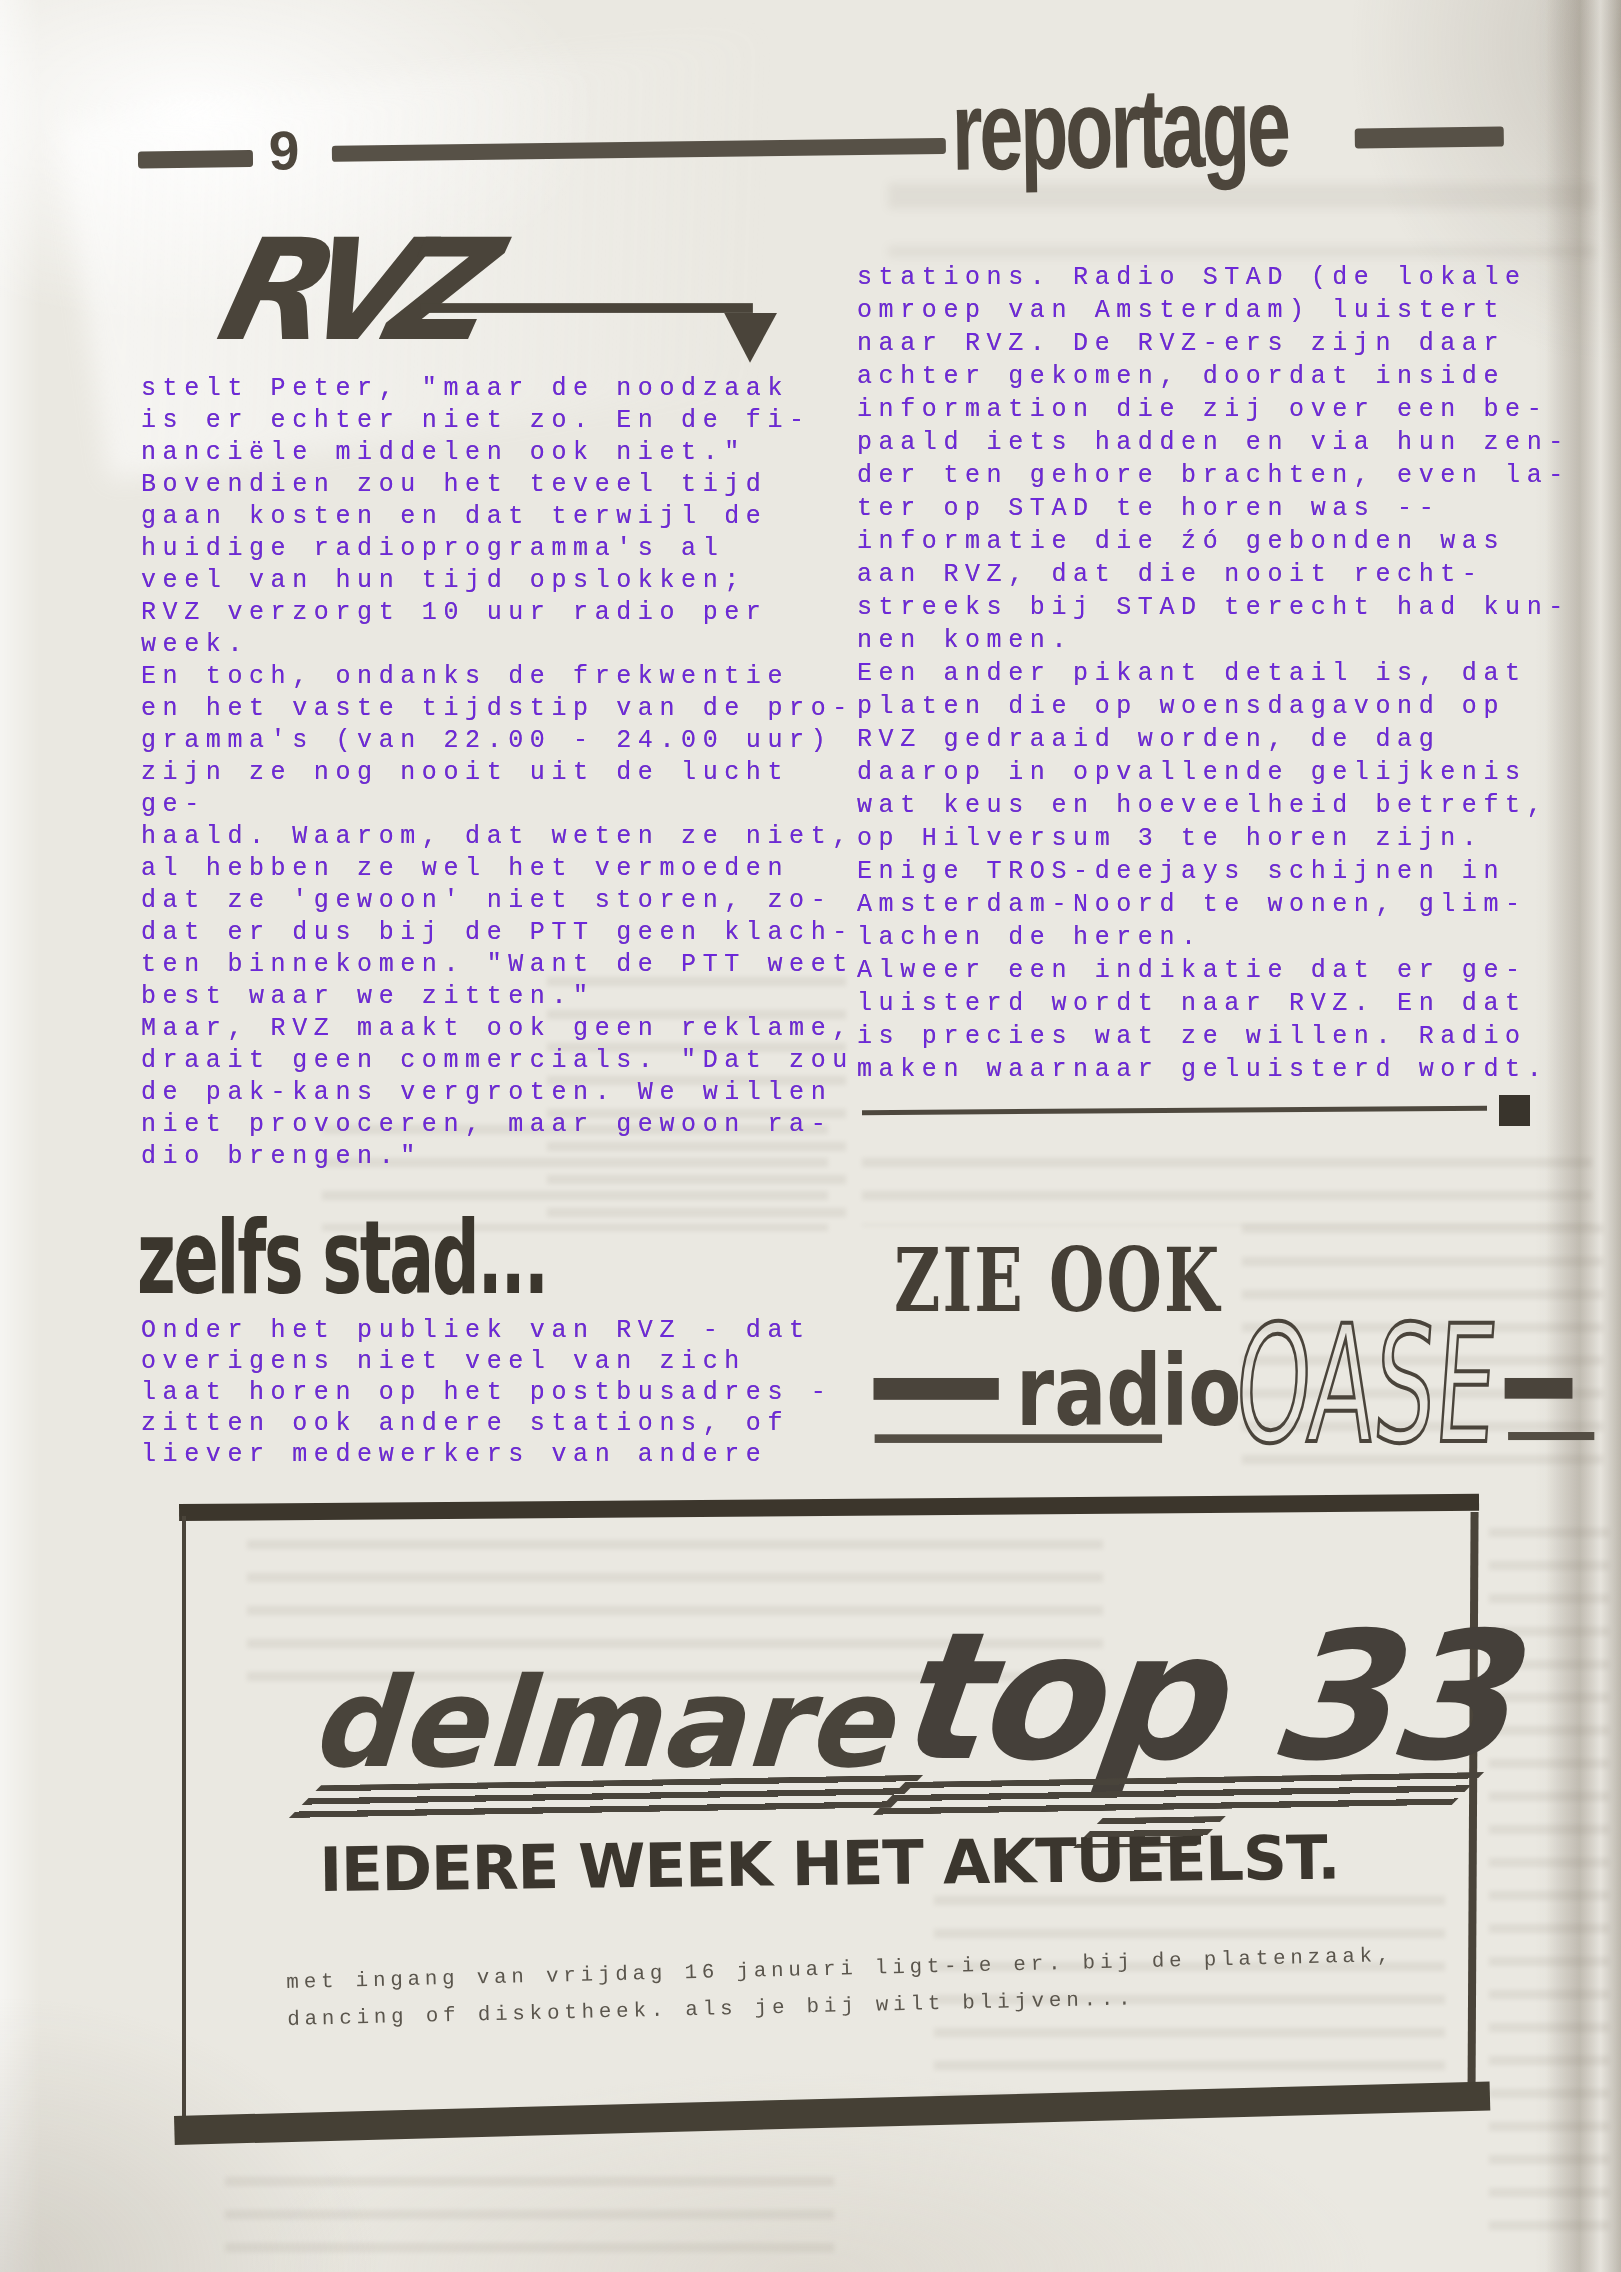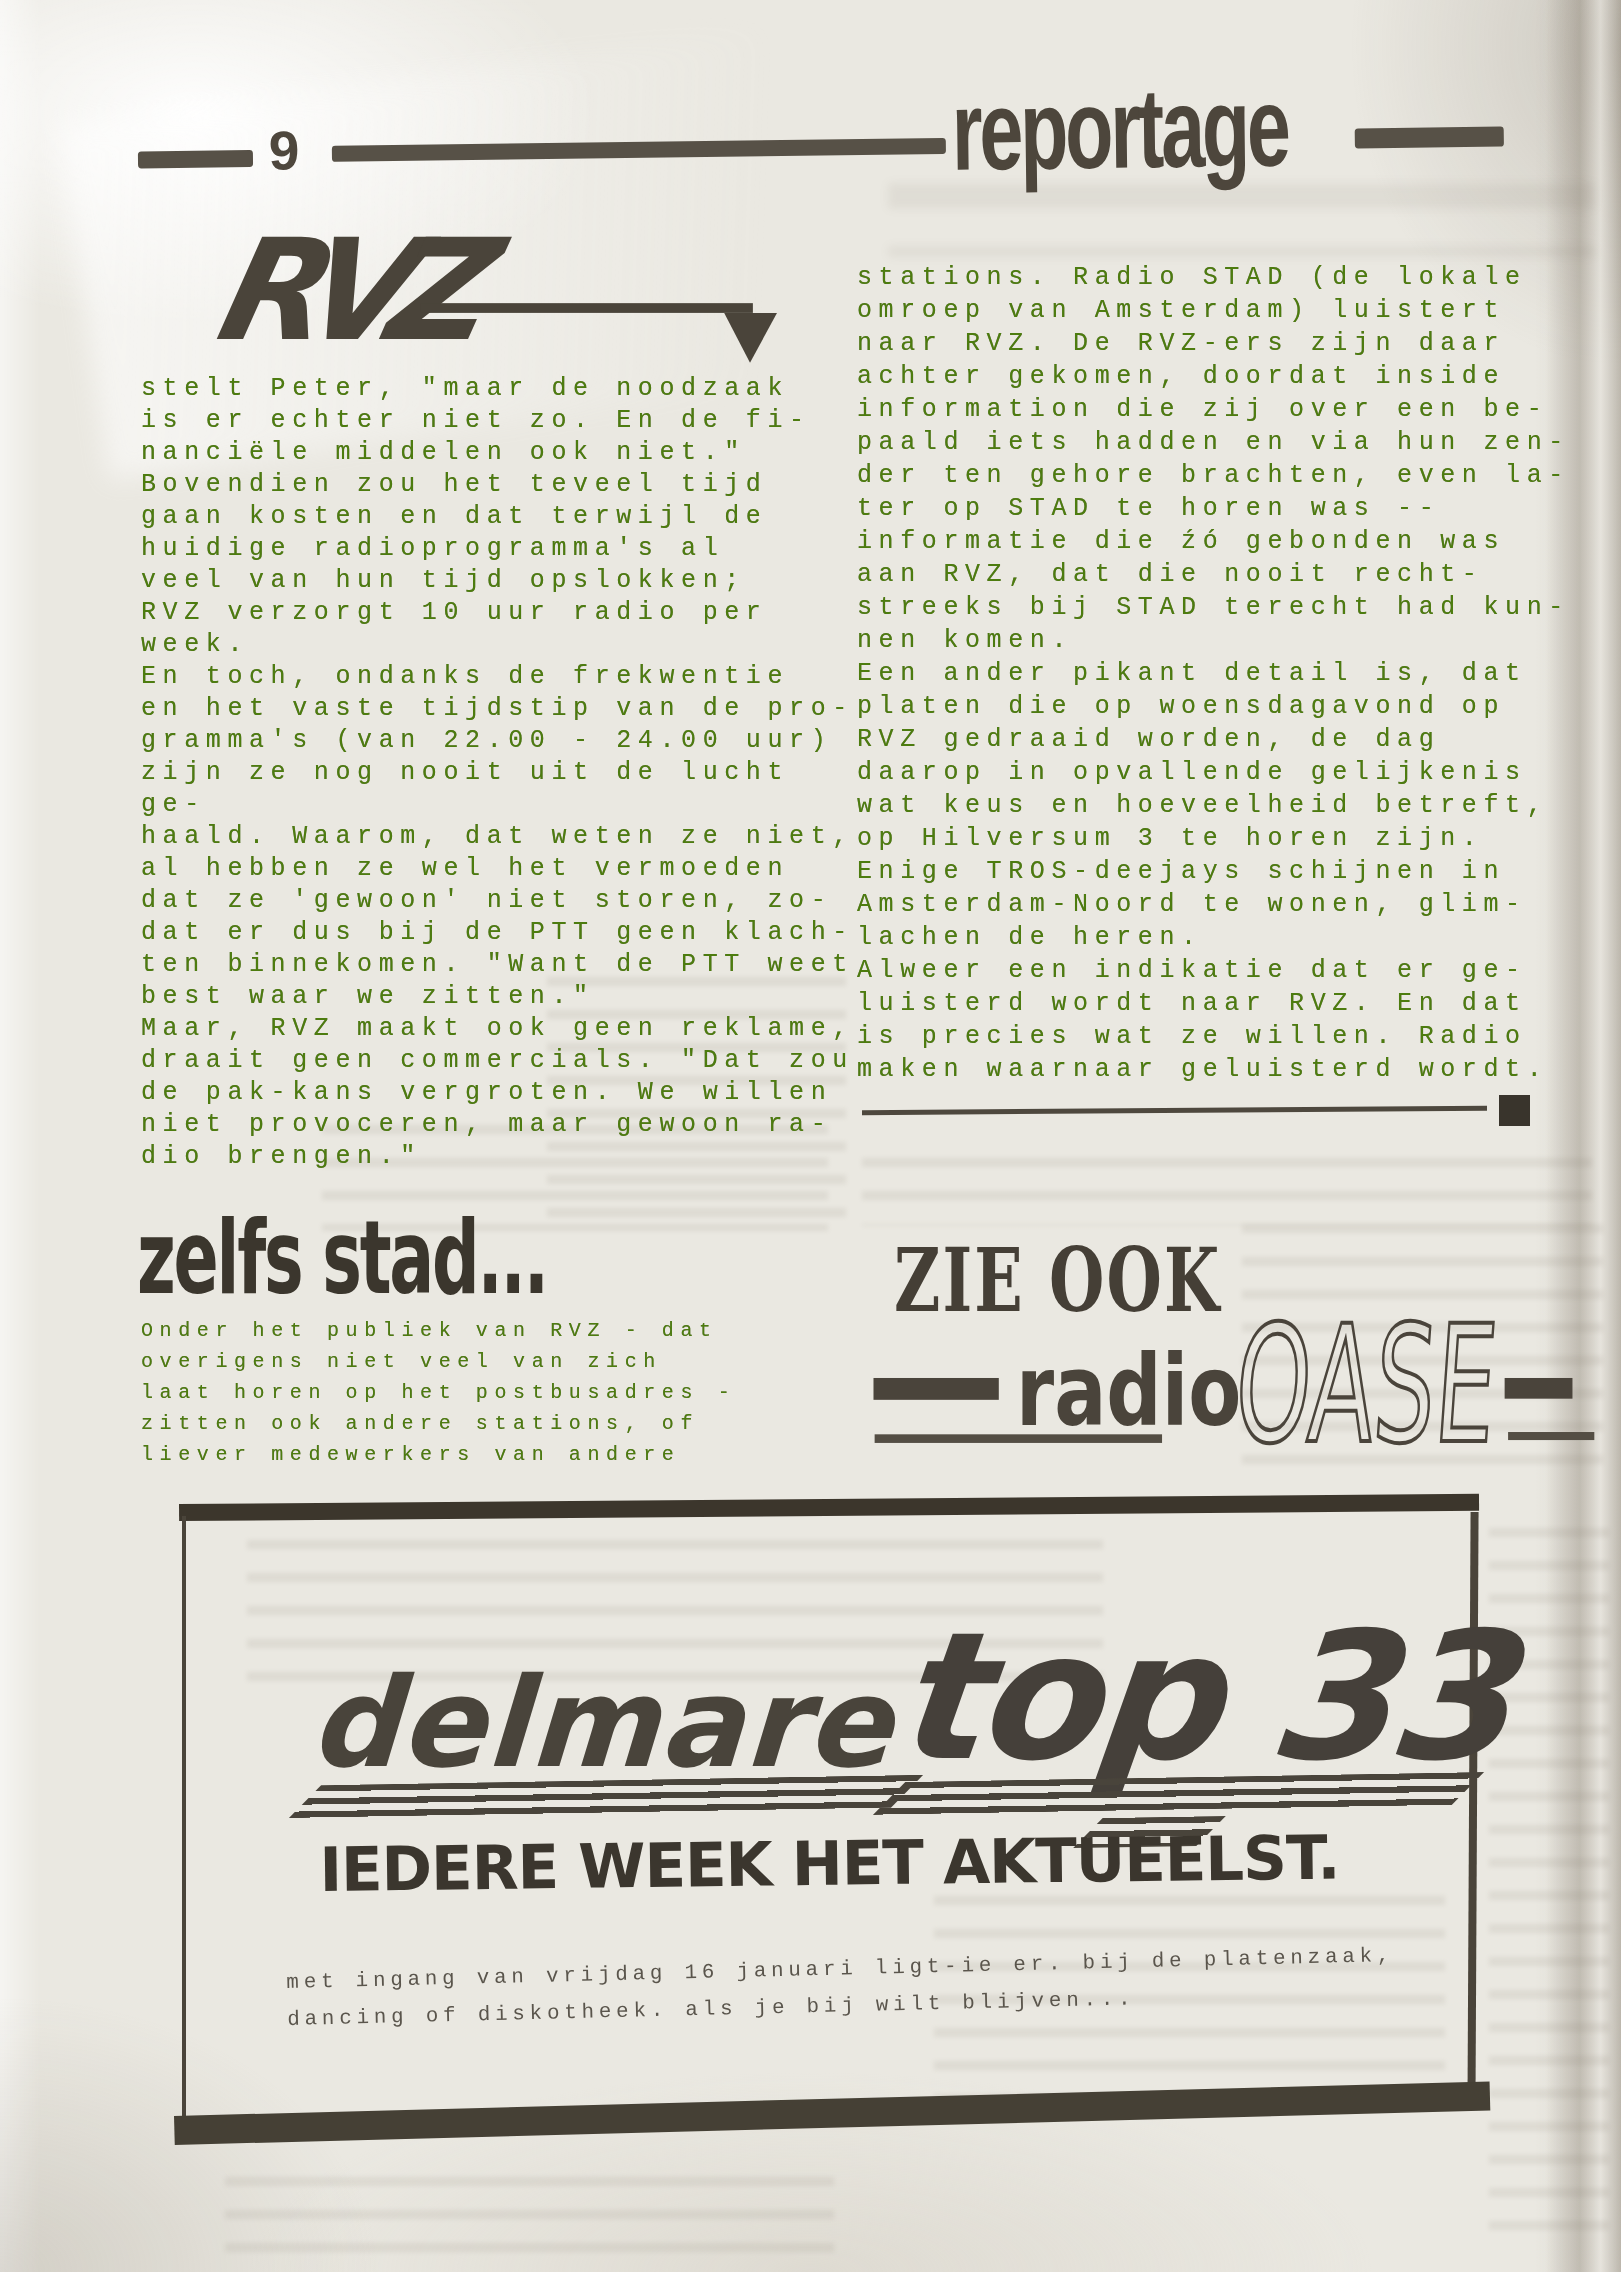--- a/index.html
+++ b/index.html
@@ -11,21 +11,21 @@
       radial-gradient(ellipse 437px 517px at 100% 2%, rgba(118,108,94,.25), rgba(118,108,94,0) 62%),
       radial-gradient(ellipse 632px 460px at 0% 100%, rgba(148,140,126,.28), rgba(148,140,126,0) 60%),
       radial-gradient(ellipse 804px 287px at 50% 100%, rgba(210,205,194,.5), rgba(210,205,194,0) 70%),
       linear-gradient(to right, rgba(255,255,255,.55) 0px, rgba(255,255,255,0) 40px),
       linear-gradient(to left, rgba(122,112,98,.22) 0px, rgba(122,112,98,0) 86px);
     font-family:"Liberation Sans", sans-serif;
   }
   .abs{position:absolute;}
   .mono{
     font-family:"Liberation Mono", monospace;
-    color:#4d7c0f; white-space:pre-wrap;
+    color:#6d28d9; white-space:pre-wrap;
     text-shadow:0 0 0.6px rgba(72,66,56,.55);
   }
   .col{font-size:25px; letter-spacing:6.6px;}
   .left-col{left:141px; top:373px; width:730px; line-height:32px;}
   .right-col{left:857px; top:261px; width:741px; line-height:33px;}
 
   .header-band{left:0; top:0; width:1622px; height:241px; transform:rotate(-0.75deg); transform-origin:172px 161px;}
   .rule{background:#575147; border-radius:3.4px;}
   .rule-left{left:138px; top:151px; width:115px; height:17px;}
   .rule-main{left:332px; top:148px; width:614px; height:15.5px;}
@@ -36,21 +36,21 @@
     letter-spacing:-4.6px; transform:scaleX(.70); transform-origin:left top; line-height:1;
   }
 
   .rvz-logo{left:190px; top:224px; width:644px; height:195px;}
 
   .zelfs-headline{
     left:137px; top:1208px; font-size:101px; font-weight:900; color:#3b362d;
     letter-spacing:-3.4px; transform:scaleX(.66); transform-origin:left top; line-height:1;
     font-family:"DejaVu Sans", sans-serif;
   }
-  .zelfs-body{left:141px; top:1315px; width:730px; font-size:20px; letter-spacing:6.6px; line-height:31px;}
+  .zelfs-body{left:141px; top:1315px; width:730px; font-size:25px; letter-spacing:6.6px; line-height:31px;}
 
   .end-rule{left:862px; top:1108px; width:625px; height:4.6px; background:#4e483e; transform:rotate(-0.4deg);}
   .end-square{left:1499px; top:1095px; width:31px; height:31px; background:#39342c;}
 
   .zie-ook{
     left:894px; top:1237px; font-size:87px; font-weight:700; color:#453f36;
     font-family:"DejaVu Serif", serif; letter-spacing:2.9px;
     transform:scaleX(.73); transform-origin:left top; line-height:1;
   }
   .oase-logo{left:839px; top:1310px; width:776px; height:190px;}

